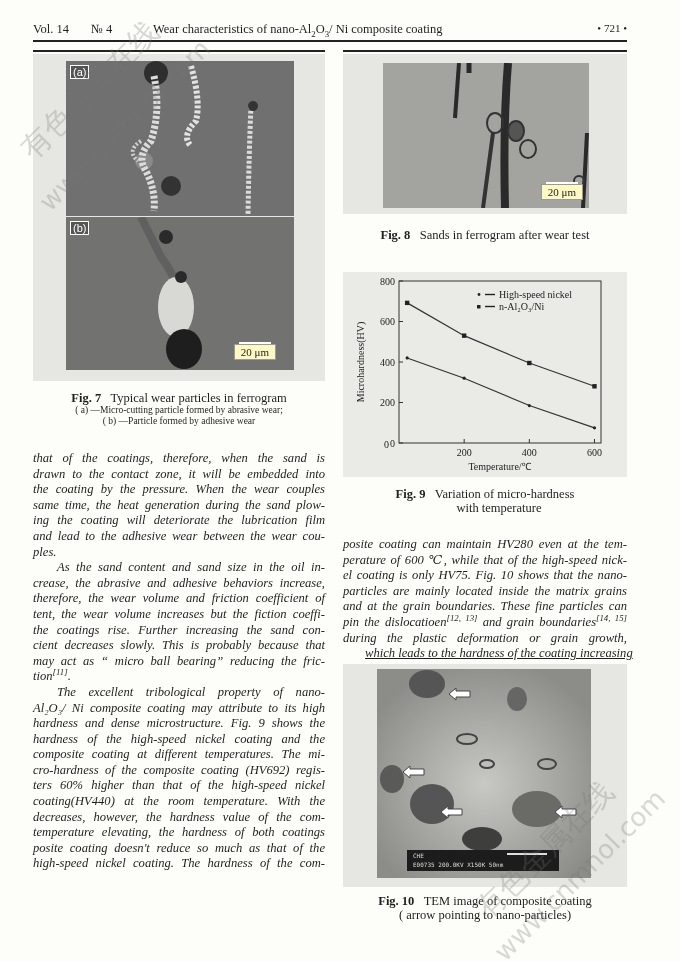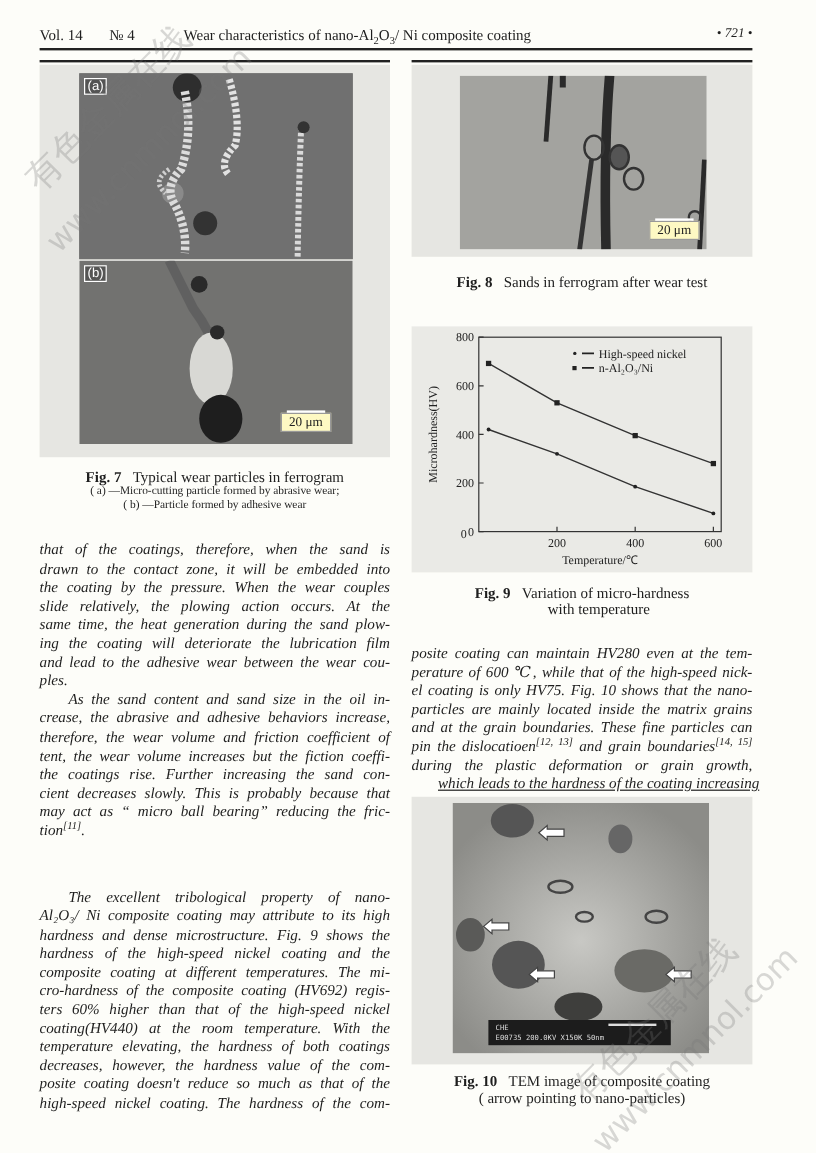--- a/index.html
+++ b/index.html
@@ -6,21 +6,21 @@
   body {
     width:680px; height:961px; position:relative; overflow:hidden;
     background:#fdfdf9; color:#1e1e1e;
     font-family:"Liberation Serif","DejaVu Serif",serif;
   }
   
   .hdr { position:absolute; top:22px; left:33px; width:594px; height:18px; font-size:12.5px; }
   .hdr .vol { position:absolute; left:0; top:0; }
   .hdr .no { position:absolute; left:58px; top:0; }
   .hdr .title { position:absolute; left:120px; top:0; }
-  .hdr .page { position:absolute; right:0; top:0; font-size:11px;font-style:italic; }
+  .hdr .page { position:absolute; right:0; top:0; font-size:11px; }
   .rule-top { position:absolute; top:40px; left:33px; width:594px; height:1.5px; background:#222; }
   .rule-l { position:absolute; top:50px; left:33px; width:292px; height:1.5px; background:#222; }
   .rule-r { position:absolute; top:50px; left:343px; width:284px; height:1.5px; background:#222; }
   sub, sup { font-size:70%; line-height:0; }
   
   .panel { position:absolute; background:#e6e6e2; }
   .photo { position:absolute; overflow:hidden; }
   .label-box { position:absolute; font-size:11px; color:#fff; border:1px solid #fff; padding:0 2px; line-height:12px; background:rgba(0,0,0,0.25); font-family:"Liberation Sans",sans-serif; }
   .scalebar { position:absolute; font-size:11px; color:#222; background:#fef9c3; border:1px solid #999; padding:0 6px; line-height:14px; }
   .scalebar::before { content:""; position:absolute; left:4px; right:4px; top:-3px; height:2px; background:#fff; }
@@ -154,47 +154,46 @@
 <div class="cap" style="left:343px;top:487px;width:284px;">
   <div><b>Fig. 9</b>&nbsp;&nbsp;&nbsp;<span>Variation of micro-hardness</span></div>
   <div style="padding-left:28px;">with temperature</div>
 </div>
 
 <div class="col" style="left:33px;top:451px;width:292px;">
   <div id="p1">
       <span class="line">that of the coatings, therefore, when the sand is</span>
       <span class="line">drawn to the contact zone, it will be embedded into</span>
       <span class="line">the coating by the pressure. When the wear couples</span>
-      <span class="line">slide relatively, the plowing action occurs. At the</span>
       <span class="line">same time, the heat generation during the sand plow-</span>
       <span class="line">ing the coating will deteriorate the lubrication film</span>
       <span class="line">and lead to the adhesive wear between the wear cou-</span>
       <span class="line last">ples.</span>
     </div>
   <div id="p2">
       <span class="line" style="padding-left: 24px;">As the sand content and sand size in the oil in-</span>
       <span class="line">crease, the abrasive and adhesive behaviors increase,</span>
       <span class="line">therefore, the wear volume and friction coefficient of</span>
       <span class="line">tent, the wear volume increases but the fiction coeffi-</span>
       <span class="line">the coatings rise. Further increasing the sand con-</span>
       <span class="line">cient decreases slowly. This is probably because that</span>
       <span class="line">may act as “ micro ball bearing” reducing the fric-</span>
       <span class="line last"><span>tion</span><sup>[11]</sup>.</span>
     </div>
   <div id="p3">
-      <span class="line" style="padding-left: 24px; margin-top: 40px;">The excellent tribological property of nano-</span>
+      <span class="line" style="padding-left: 24px;">The excellent tribological property of nano-</span>
       <span class="line">Al₂O₃/ Ni composite coating may attribute to its high</span>
       <span class="line">hardness and dense microstructure. Fig. 9 shows the</span>
       <span class="line">hardness of the high-speed nickel coating and the</span>
       <span class="line">composite coating at different temperatures. The mi-</span>
       <span class="line">cro-hardness of the composite coating (HV692) regis-</span>
       <span class="line">ters 60% higher than that of the high-speed nickel</span>
       <span class="line">coating(HV440) at the room temperature. With the</span>
+      <span class="line">decreases, however, the hardness value of the com-</span>
       <span class="line">temperature elevating, the hardness of both coatings</span>
-      <span class="line">decreases, however, the hardness value of the com-</span>
       <span class="line">posite coating doesn't reduce so much as that of the</span>
       <span class="line">high-speed nickel coating. The hardness of the com-</span>
     </div>
 </div>
 
 <div class="col" style="left:343px;top:537px;width:284px;">
   <div id="rc">
       <span class="line">posite coating can maintain HV280 even at the tem-</span>
       <span class="line">perature of 600 ℃, while that of the high-speed nick-</span>
       <span class="line">el coating is only HV75. Fig. 10 shows that the nano-</span>

